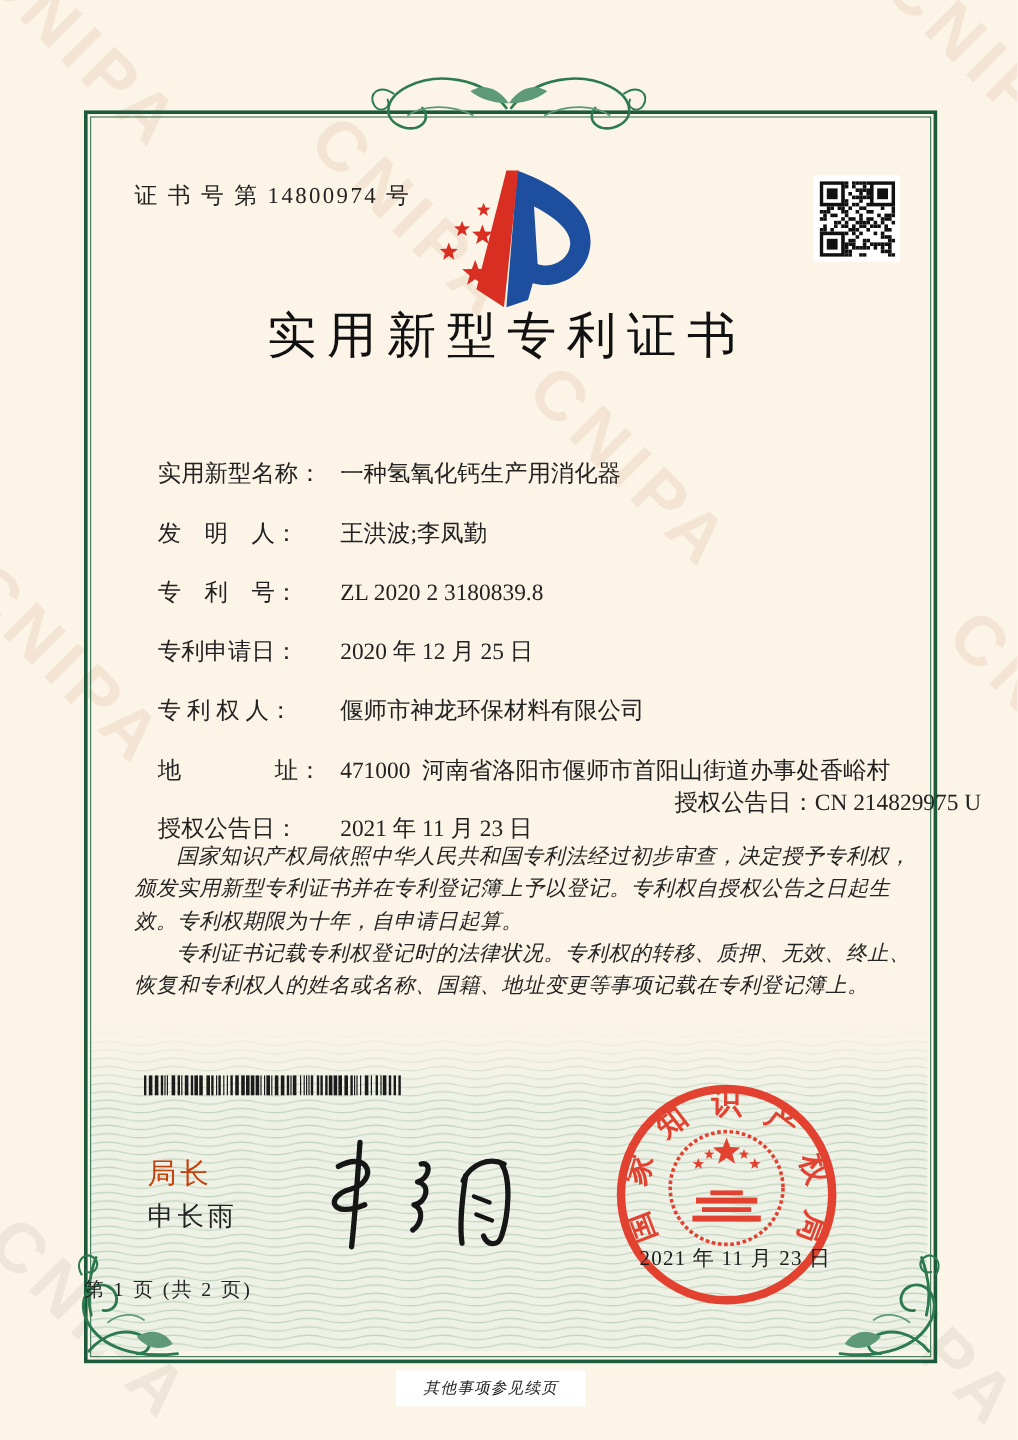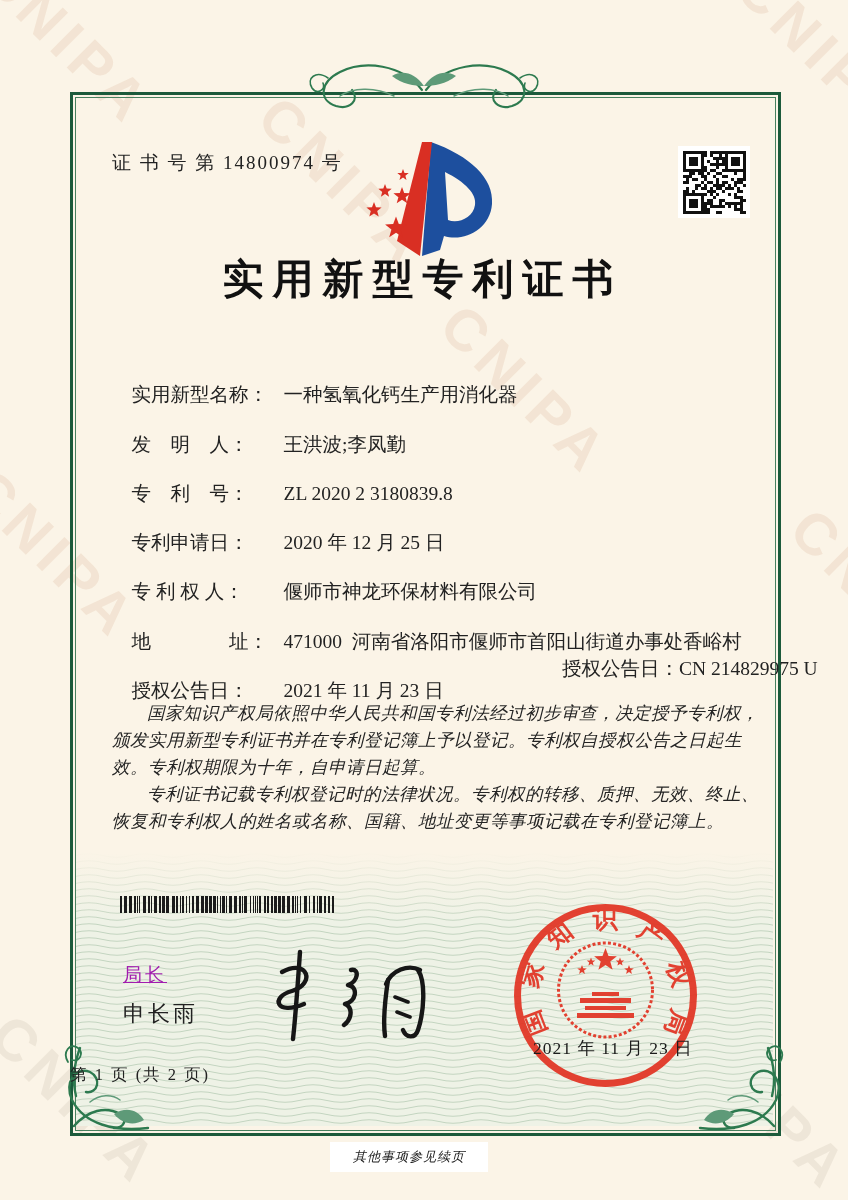--- a/index.html
+++ b/index.html
@@ -17,34 +17,34 @@
   
   .guilloche{position:absolute;left:75px;top:852px;width:698px;height:274px;}
   .guilloche .fade{position:absolute;left:0;top:0;width:100%;height:70px;
                    background:linear-gradient(#fbf4e7,rgba(251,244,231,0));}
   
   .cert-no{position:absolute;left:112px;top:150px;font-size:19px;letter-spacing:2px;color:#222;}
   .qr-box{position:absolute;left:678px;top:146px;width:72px;height:72px;background:#fff;
           display:flex;align-items:center;justify-content:center;}
   .logo{position:absolute;left:352px;top:140px;}
   .title{position:absolute;left:70px;top:252px;width:705px;text-align:center;
-         font-size:41px;font-weight:bold;letter-spacing:9px;color:#111;}
+         font-size:41px;font-weight:normal;letter-spacing:9px;color:#111;}
   
   .row{position:absolute;left:112px;width:655px;font-size:19.5px;color:#222;white-space:pre;}
   .row .lab{display:inline-block;min-width:148px;}
   .row .val{margin-left:4px;}
   .grant-no{position:absolute;left:450px;top:0;}
   
   .body-text{position:absolute;left:112px;top:700px;width:656px;font-size:17.5px;
              line-height:27px;color:#242424;font-style:italic;}
   .body-text p{margin:0;text-indent:2em;letter-spacing:0.5px;}
   
   .barcode{position:absolute;left:120px;top:896px;}
   .signer-title{position:absolute;left:123px;top:962px;font-family:"Liberation Sans","DejaVu Sans",sans-serif;
-                font-size:19px;letter-spacing:3px;color:#a21caf;text-decoration:underline;}
+                font-size:24px;letter-spacing:3px;color:#c2410c;}
   .signer-name{position:absolute;left:123px;top:999px;font-family:"Liberation Sans","DejaVu Sans",sans-serif;
                font-size:22px;letter-spacing:3px;color:#222;}
   .signature{position:absolute;left:248px;top:942px;}
   .seal{position:absolute;left:508px;top:898px;}
   .seal-date{position:absolute;left:533px;top:1036px;font-size:17.5px;letter-spacing:1px;
              color:#1c1c1c;z-index:5;}
   .page-info{position:absolute;left:70px;top:1064px;width:705px;text-align:left;
              font-size:16.5px;letter-spacing:2px;color:#222;z-index:4;}
   .cont-box{position:absolute;left:330px;top:1142px;width:158px;height:30px;background:#ffffff;
             display:flex;align-items:center;justify-content:center;font-size:13px;

